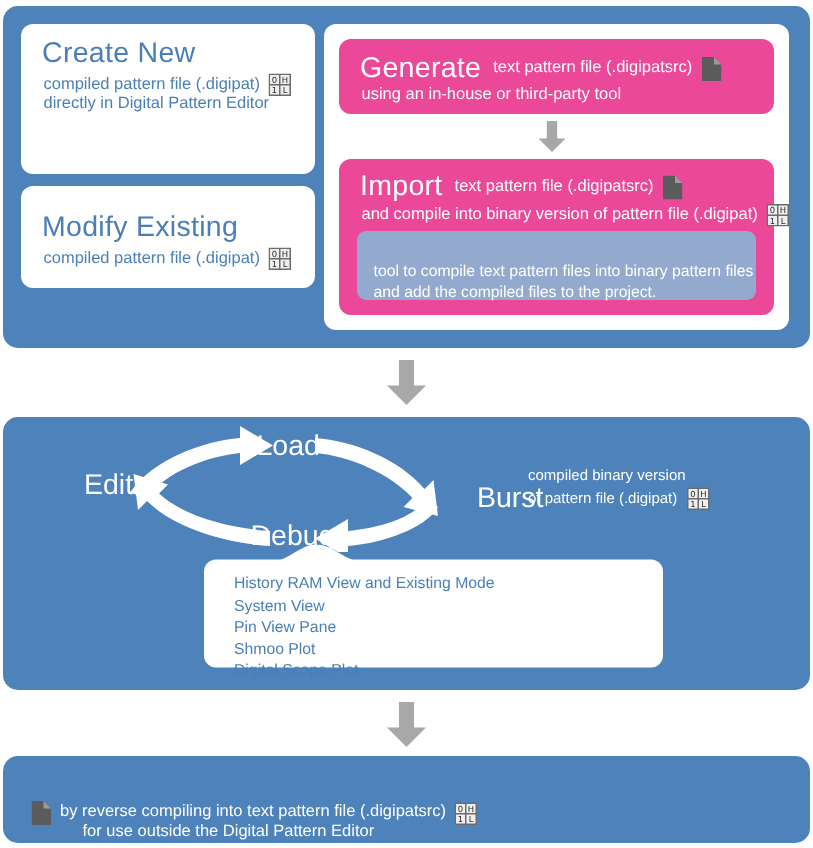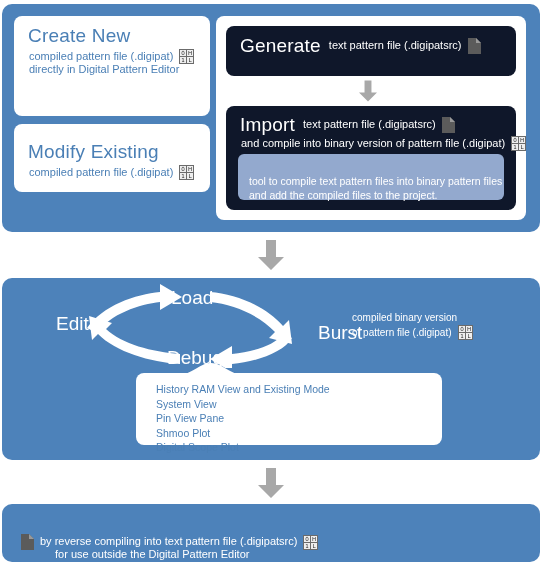--- a/index.html
+++ b/index.html
@@ -26,21 +26,21 @@
     background: #4d82ba;
     border-radius: 10px;
   }
   .card-white {
     position: absolute;
     background: #ffffff;
     border-radius: 8px;
   }
   .box-blue {
     position: absolute;
-    background: #0f172a;
+    background: #ec4899;
     border-radius: 8px;
   }
   .box-lightblue {
     position: absolute;
     background: #93a9ce;
     border-radius: 6px;
   }
 
   
   .h-blue {
@@ -191,20 +191,21 @@
   <div class="card-white" style="left:216px; top:16px; width:310px; height:204px;">
 
     <div class="box-blue" style="left:10px; top:10px; width:290px; height:50px;">
       <div class="inline-row" style="position:absolute; left:14px; top:9px;">
         <span class="h-white">Generate</span>
         <span class="t-white" style="margin-left:8px;">text pattern file (.digipatsrc)</span>
         <svg class="icon-doc gap-l">
             <use href="#sym-doc"></use>
           </svg>
       </div>
+      <div class="t-white" style="position:absolute; left:15px; top:31px;">using an in-house or third-party tool</div>
     </div>
 
     <svg class="arrow-down" style="left:143px; top:64px; width:18px; height:22px;">
         <use href="#sym-arrow-down"></use>
       </svg>
 
     <div class="box-blue" style="left:10px; top:90px; width:290px; height:104px;">
       <div class="inline-row" style="position:absolute; left:14px; top:8px;">
         <span class="h-white">Import</span>
         <span class="t-white" style="margin-left:8px;">text pattern file (.digipatsrc)</span>

